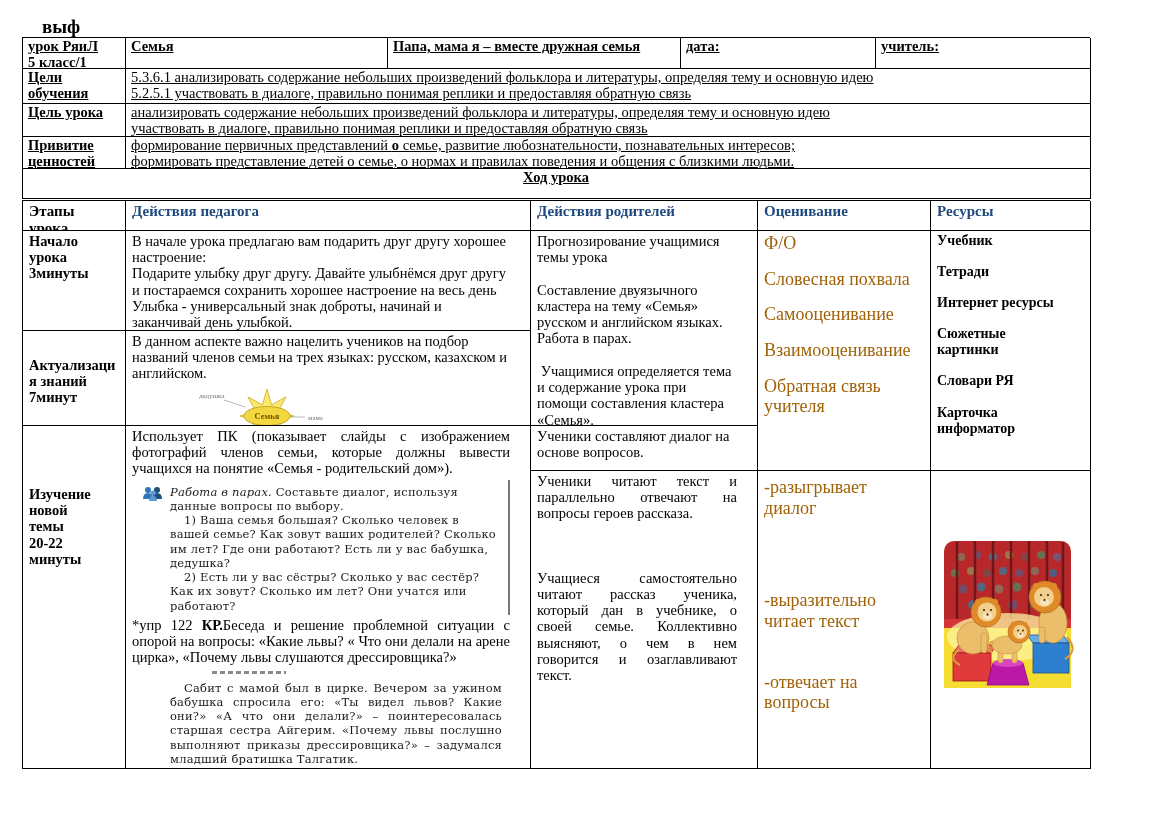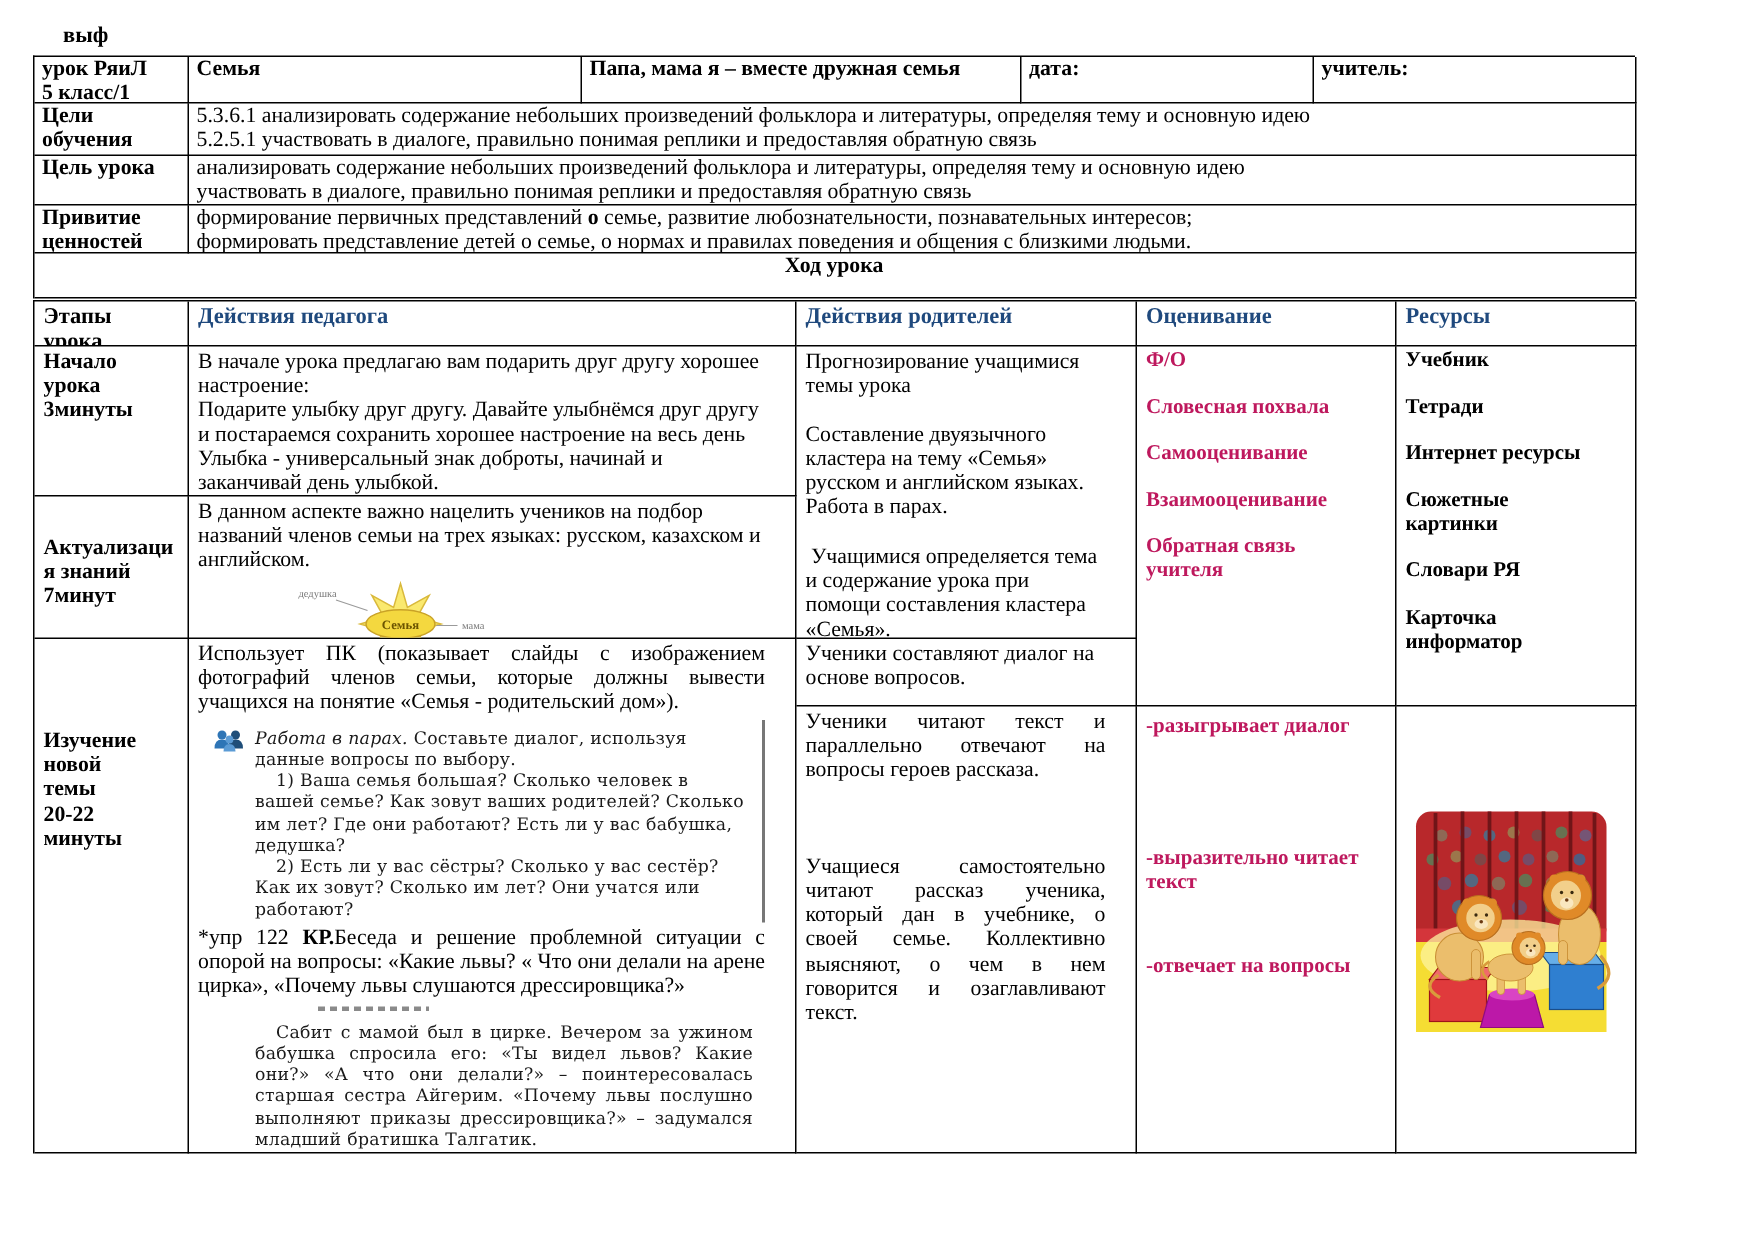--- a/index.html
+++ b/index.html
@@ -1,25 +1,25 @@
 <!DOCTYPE html>
 <html><head>
 <meta charset="utf-8">
 <style>
   html,body{margin:0;padding:0;background:#fff;}
   body{width:1170px;height:827px;position:relative;font-family:"Liberation Serif",serif;color:#000;font-size:14.5px;}
   .prewrap{white-space:pre-wrap;}
   .bold{font-weight:bold;}
-  .note{position:absolute;left:42px;top:16px;font-weight:bold;font-size:15px;}
+  .note{position:absolute;left:42px;top:16px;font-weight:bold;font-size:19px;}
 
   
   .info-grid{position:absolute;left:22px;top:37px;width:1068px;display:grid;
     grid-template-columns:103px 262px 293px 195px 215px;
     grid-template-rows:31px 35px 33px 32px 30px;
-    border-top:1px solid #000;border-left:1px solid #000;box-sizing:border-box;}
+    border-top:1px solid #000;border-left:1px solid #000;box-sizing:border-box;text-decoration:underline;}
   .info-grid>div{border-right:1px solid #000;border-bottom:1px solid #000;
     padding:1px 6px 1px 5px;box-sizing:border-box;line-height:1.1;overflow:hidden;}
   .span4{grid-column:span 4;}
   .span5{grid-column:1 / span 5;}
   .center{text-align:center;}
 
   
   .stage-grid{position:absolute;left:22px;top:200px;width:1068px;display:grid;
     grid-template-columns:103px 405px 227px 173px 160px;
     grid-template-rows:30px 100px 95px 45px 298px;
@@ -27,21 +27,21 @@
   .stage-grid>div{border-right:1px solid #000;border-bottom:1px solid #000;
     padding:2px 20px 2px 6px;box-sizing:border-box;line-height:1.12;overflow:hidden;}
   .hdr{font-weight:bold;font-size:15px;padding-top:4px;}
   .hdr-blue{color:#1F497D;}
   .rspan2{grid-row:span 2;}
   .rspan3{grid-row:span 3;}
   .stage-name{font-weight:bold;}
   .pad-top26{padding-top:26px !important;}
   .pad-top60{padding-top:60px !important;}
   .just{text-align:justify;}
-  .ocen-item{margin:0 0 15px 0;color:#be185d;font-weight:bold;font-size:14px;line-height:1.15;}
+  .ocen-item{margin:0 0 15px 0;color:#a16207;font-weight:normal;font-size:18px;line-height:1.15;}
   .res-item{margin:0 0 15px 0;font-weight:bold;font-size:14px;line-height:1.15;}
   .o2-pad{padding-top:6px !important;}
   .o2-i1{margin-bottom:14px;}
   .o2-i2{margin-bottom:72px;}
   .o2-i3{margin-bottom:40px;}
   .u3b2{margin-top:48px;}
 
   
   .book{font-family:"DejaVu Serif",serif;font-size:11.5px;line-height:1.24;color:#1a1a1a;letter-spacing:.2px;}
   .box1{position:relative;margin:3px 0 2px 6px;width:372px;padding:5px 8px 2px 32px;border-right:2px solid #777;box-sizing:border-box;}

